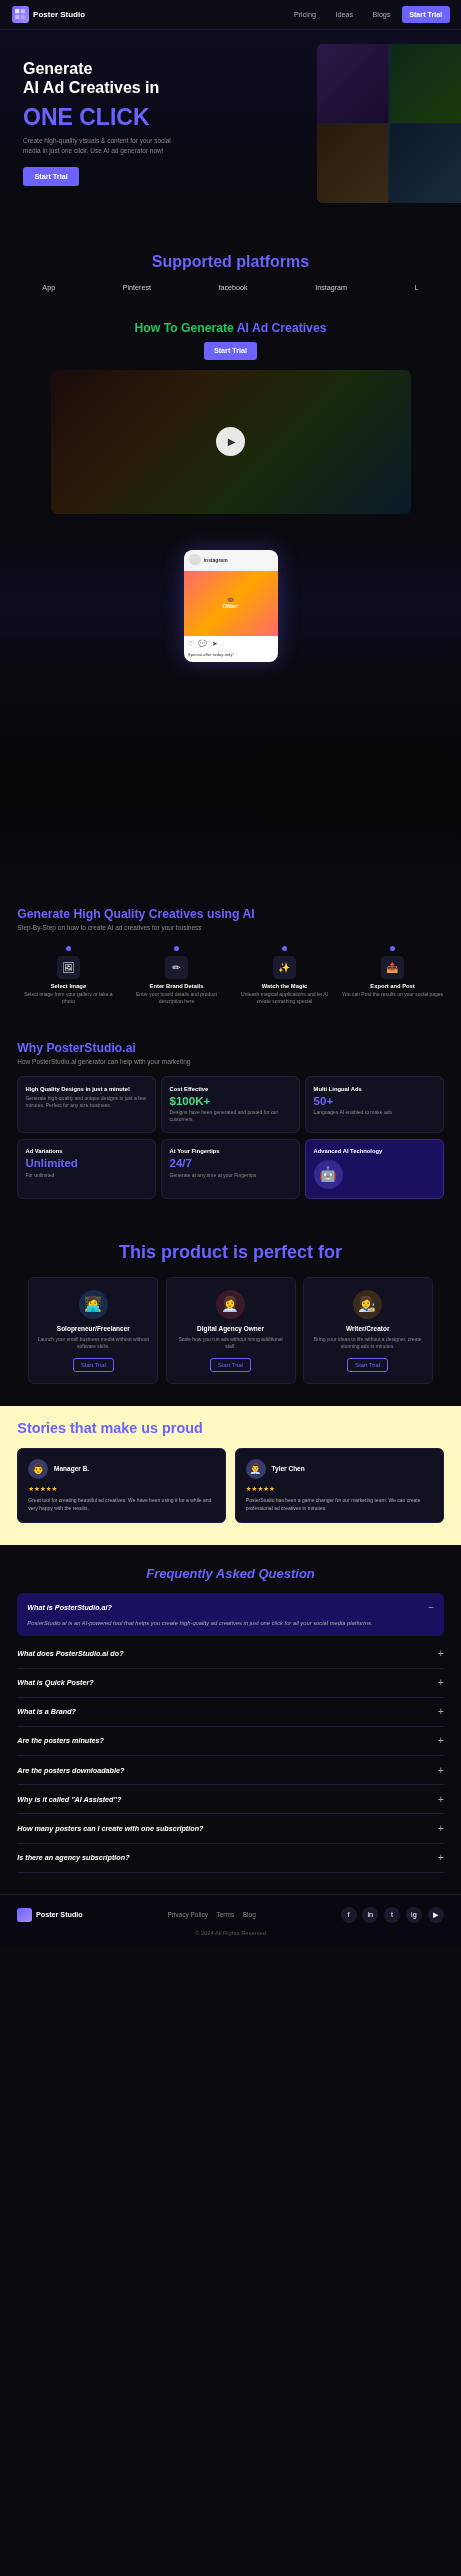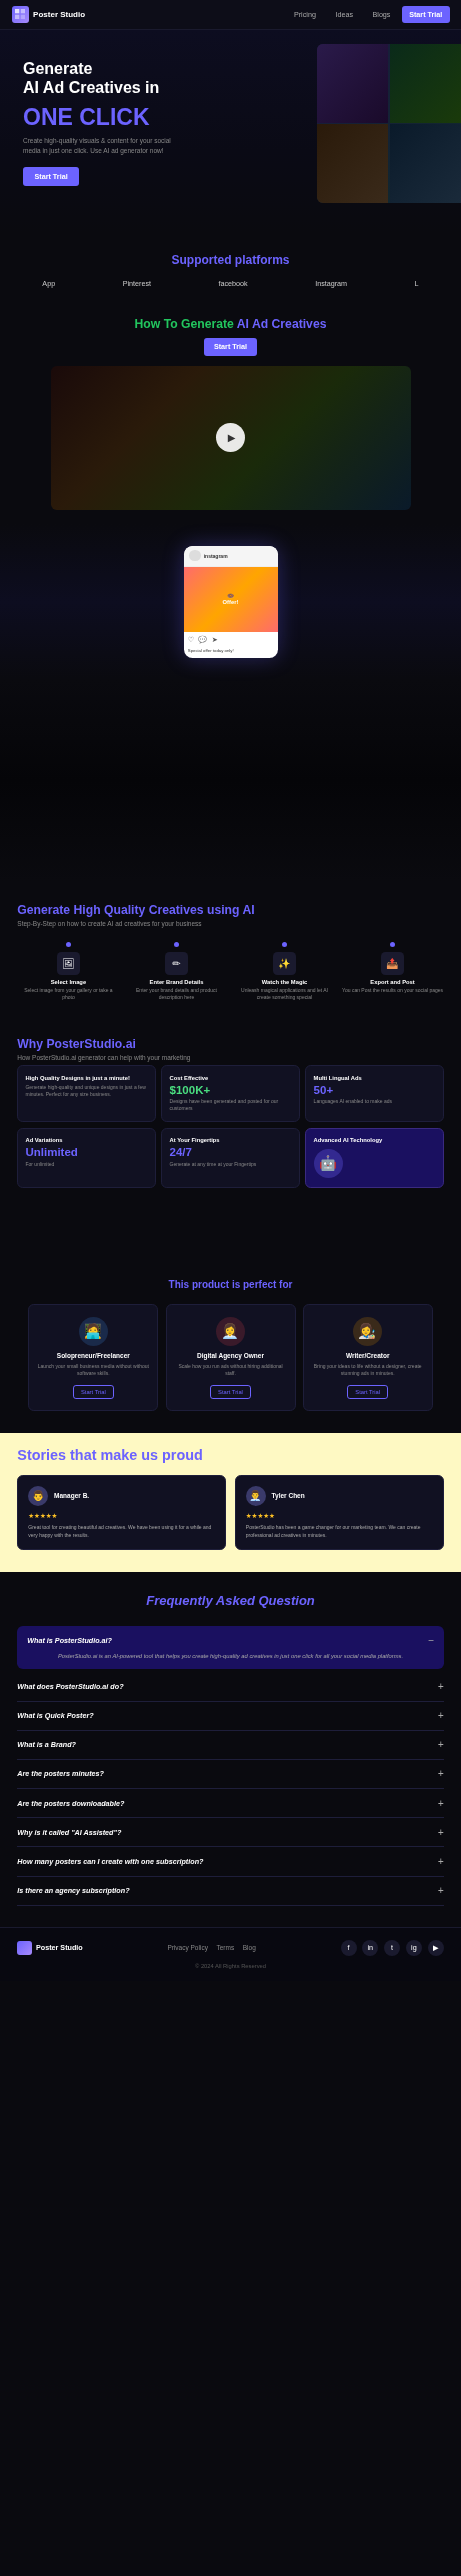--- a/index.html
+++ b/index.html
@@ -106,21 +106,21 @@
     .hero-img-cell:nth-child(2) { background: linear-gradient(135deg, #0a2a1a, #1a3a0a); }
     .hero-img-cell:nth-child(3) { background: linear-gradient(135deg, #2a1a0a, #3a2a1a); }
     .hero-img-cell:nth-child(4) { background: linear-gradient(135deg, #0a1a2a, #1a2a3a); }
 
     
     .section-platforms {
       padding: 21.6px 11.5px 14.4px;
       text-align: center;
       background: #0a0a0f;
     }
-    .section-platforms h2 { font-size: 12px; font-weight: 700; color: #fff; }
+    .section-platforms h2 { font-size: 16px; font-weight: 700; color: #fff; }
     .section-platforms h2 span { color: #6c63ff; }
     .platforms-row {
       display: flex;
       justify-content: space-around;
       align-items: center;
       margin-top: 11.5px;
       flex-wrap: wrap;
       gap: 5.8px;
     }
     .platform-item { font-size: 7.2px; color: #ccc; font-weight: 500; }
@@ -277,41 +277,41 @@
       padding: 21.6px 17.3px;
       background: #0a0a0f;
     }
     .section-why h2 { font-size: 12.2px; font-weight: 700; color: #fff; }
     .section-why h2 span { color: #6c63ff; }
     .section-why .sub { font-size: 6.5px; color: #888; margin-top: 2.9px; }
     .why-cards {
       display: grid;
       grid-template-columns: 1fr 1fr 1fr;
       gap: 5.8px;
-      margin-top: 4px;
+      margin-top: 11px;
     }
     .why-card {
       background: #111122;
       border-radius: 5.8px;
       padding: 8.6px 7.2px;
       border: 0.7px solid #1e1e3a;
     }
     .why-card.accent { background: #1a1060; border-color: #3a2a80; }
     .why-card-title { font-size: 5.8px; font-weight: 700; color: #fff; margin-bottom: 2.9px; }
     .why-card-value { font-size: 11.5px; font-weight: 900; color: #6c63ff; }
     .why-card-value.green { color: #4ade80; }
     .why-card-desc { font-size: 5px; color: #888; margin-top: 2.9px; line-height: 1.4; }
 
     
     .section-perfect {
       padding: 21.6px 17.3px;
       background: #0a0a0f;
       text-align: center;
     }
-    .section-perfect h2 { font-size: 10px; font-weight: 700; color: #fff; margin-top: 48px; }
+    .section-perfect h2 { font-size: 18px; font-weight: 700; color: #fff; }
     .section-perfect h2 span { color: #6c63ff; }
     .perfect-cards {
       display: flex;
       gap: 7.2px;
       margin-top: 14.4px;
       justify-content: center;
     }
     .perfect-card {
       background: #111122;
       border: 0.7px solid #1e1e3a;
@@ -383,21 +383,21 @@
 
     
     .section-faq {
       padding: 21.6px 17.3px;
       background: #0a0a0f;
       text-align: center;
       font-style: italic;
     }
     .section-faq h2 { font-size: 13px; font-weight: 700; color: #fff; }
     .section-faq h2 span { color: #6c63ff; }
-    .faq-list { margin-top: 18px; text-align: center; }
+    .faq-list { margin-top: 12px; text-align: left; }
     .faq-item {
       border-bottom: 0.7px solid #1e1e3a;
       padding: 8.6px 0;
     }
     .faq-item:first-child {
       background: #1a1060;
       border-radius: 5.8px;
       padding: 8.6px 10px;
       border-bottom: none;
       margin-bottom: 2.9px;

